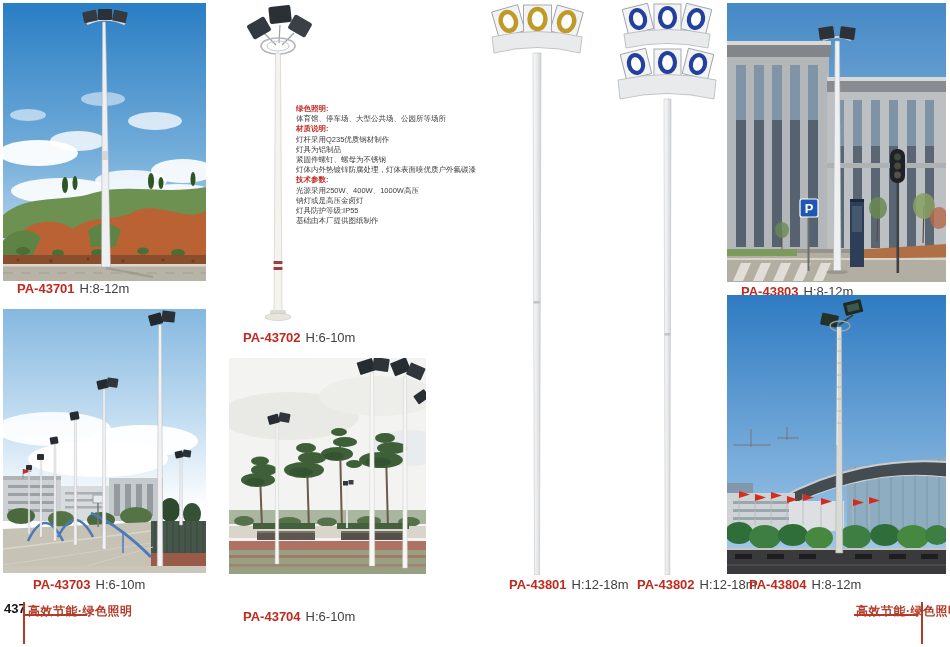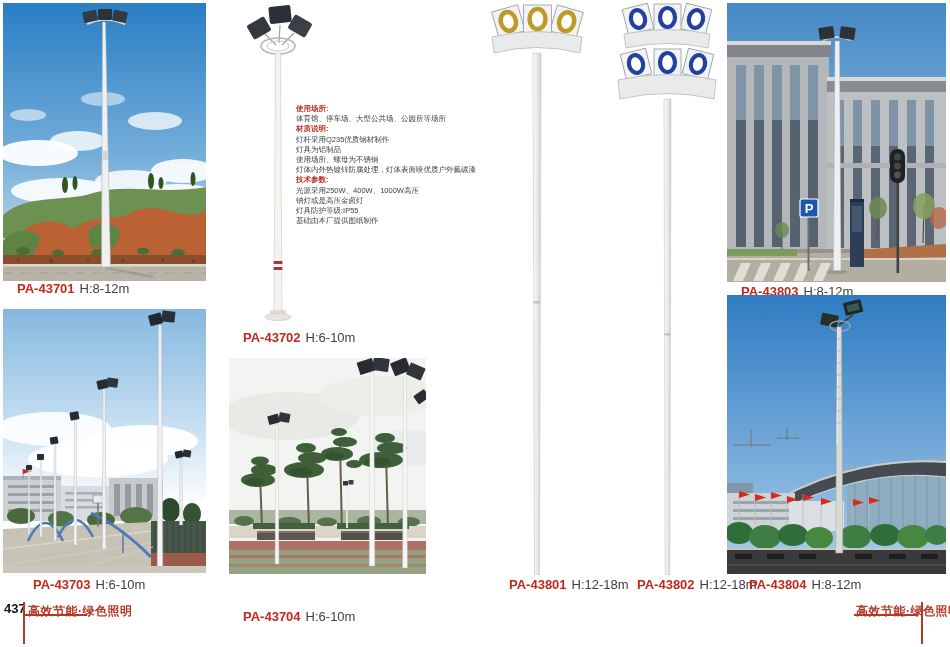--- a/index.html
+++ b/index.html
@@ -112,26 +112,26 @@
         <rect x="42" y="307" width="16" height="5" rx="1.5" fill="#dedbd4"></rect>
         <ellipse cx="50" cy="314" rx="13" ry="3.6" fill="#e8e5de" stroke="#c9c6bf" stroke-width="0.6"></ellipse>
       </g>
     </svg>
   </div>
   <div class="label" style="left:231px;top:330px;">
     <span class="code">PA-43702</span><span class="ht">H:6-10m</span>
   </div>
 
   <div class="info">
-    <div class="h">使用场所:</div>
+    <div class="h">绿色照明:</div>
     <div class="l">体育馆、停车场、大型公共场、公园所等场所</div>
     <div class="h">材质说明:</div>
     <div class="l">灯杆采用Q235优质钢材制作</div>
     <div class="l">灯具为铝制品</div>
-    <div class="l">使用场所、螺母为不锈钢</div>
+    <div class="l">紧固件螺钉、螺母为不锈钢</div>
     <div class="l">灯体内外热镀锌防腐处理，灯体表面喷优质户外氟碳漆</div>
     <div class="h">技术参数:</div>
     <div class="l">光源采用250W、400W、1000W高压</div>
     <div class="l">钠灯或是高压金卤灯</div>
     <div class="l">灯具防护等级:IP55</div>
     <div class="l">基础由本厂提供图纸制作</div>
   </div>
 
   <div class="photo" style="left:485px;top:3px;width:105px;height:572px;">
     <svg width="105" height="572" viewBox="0 0 105 572">

